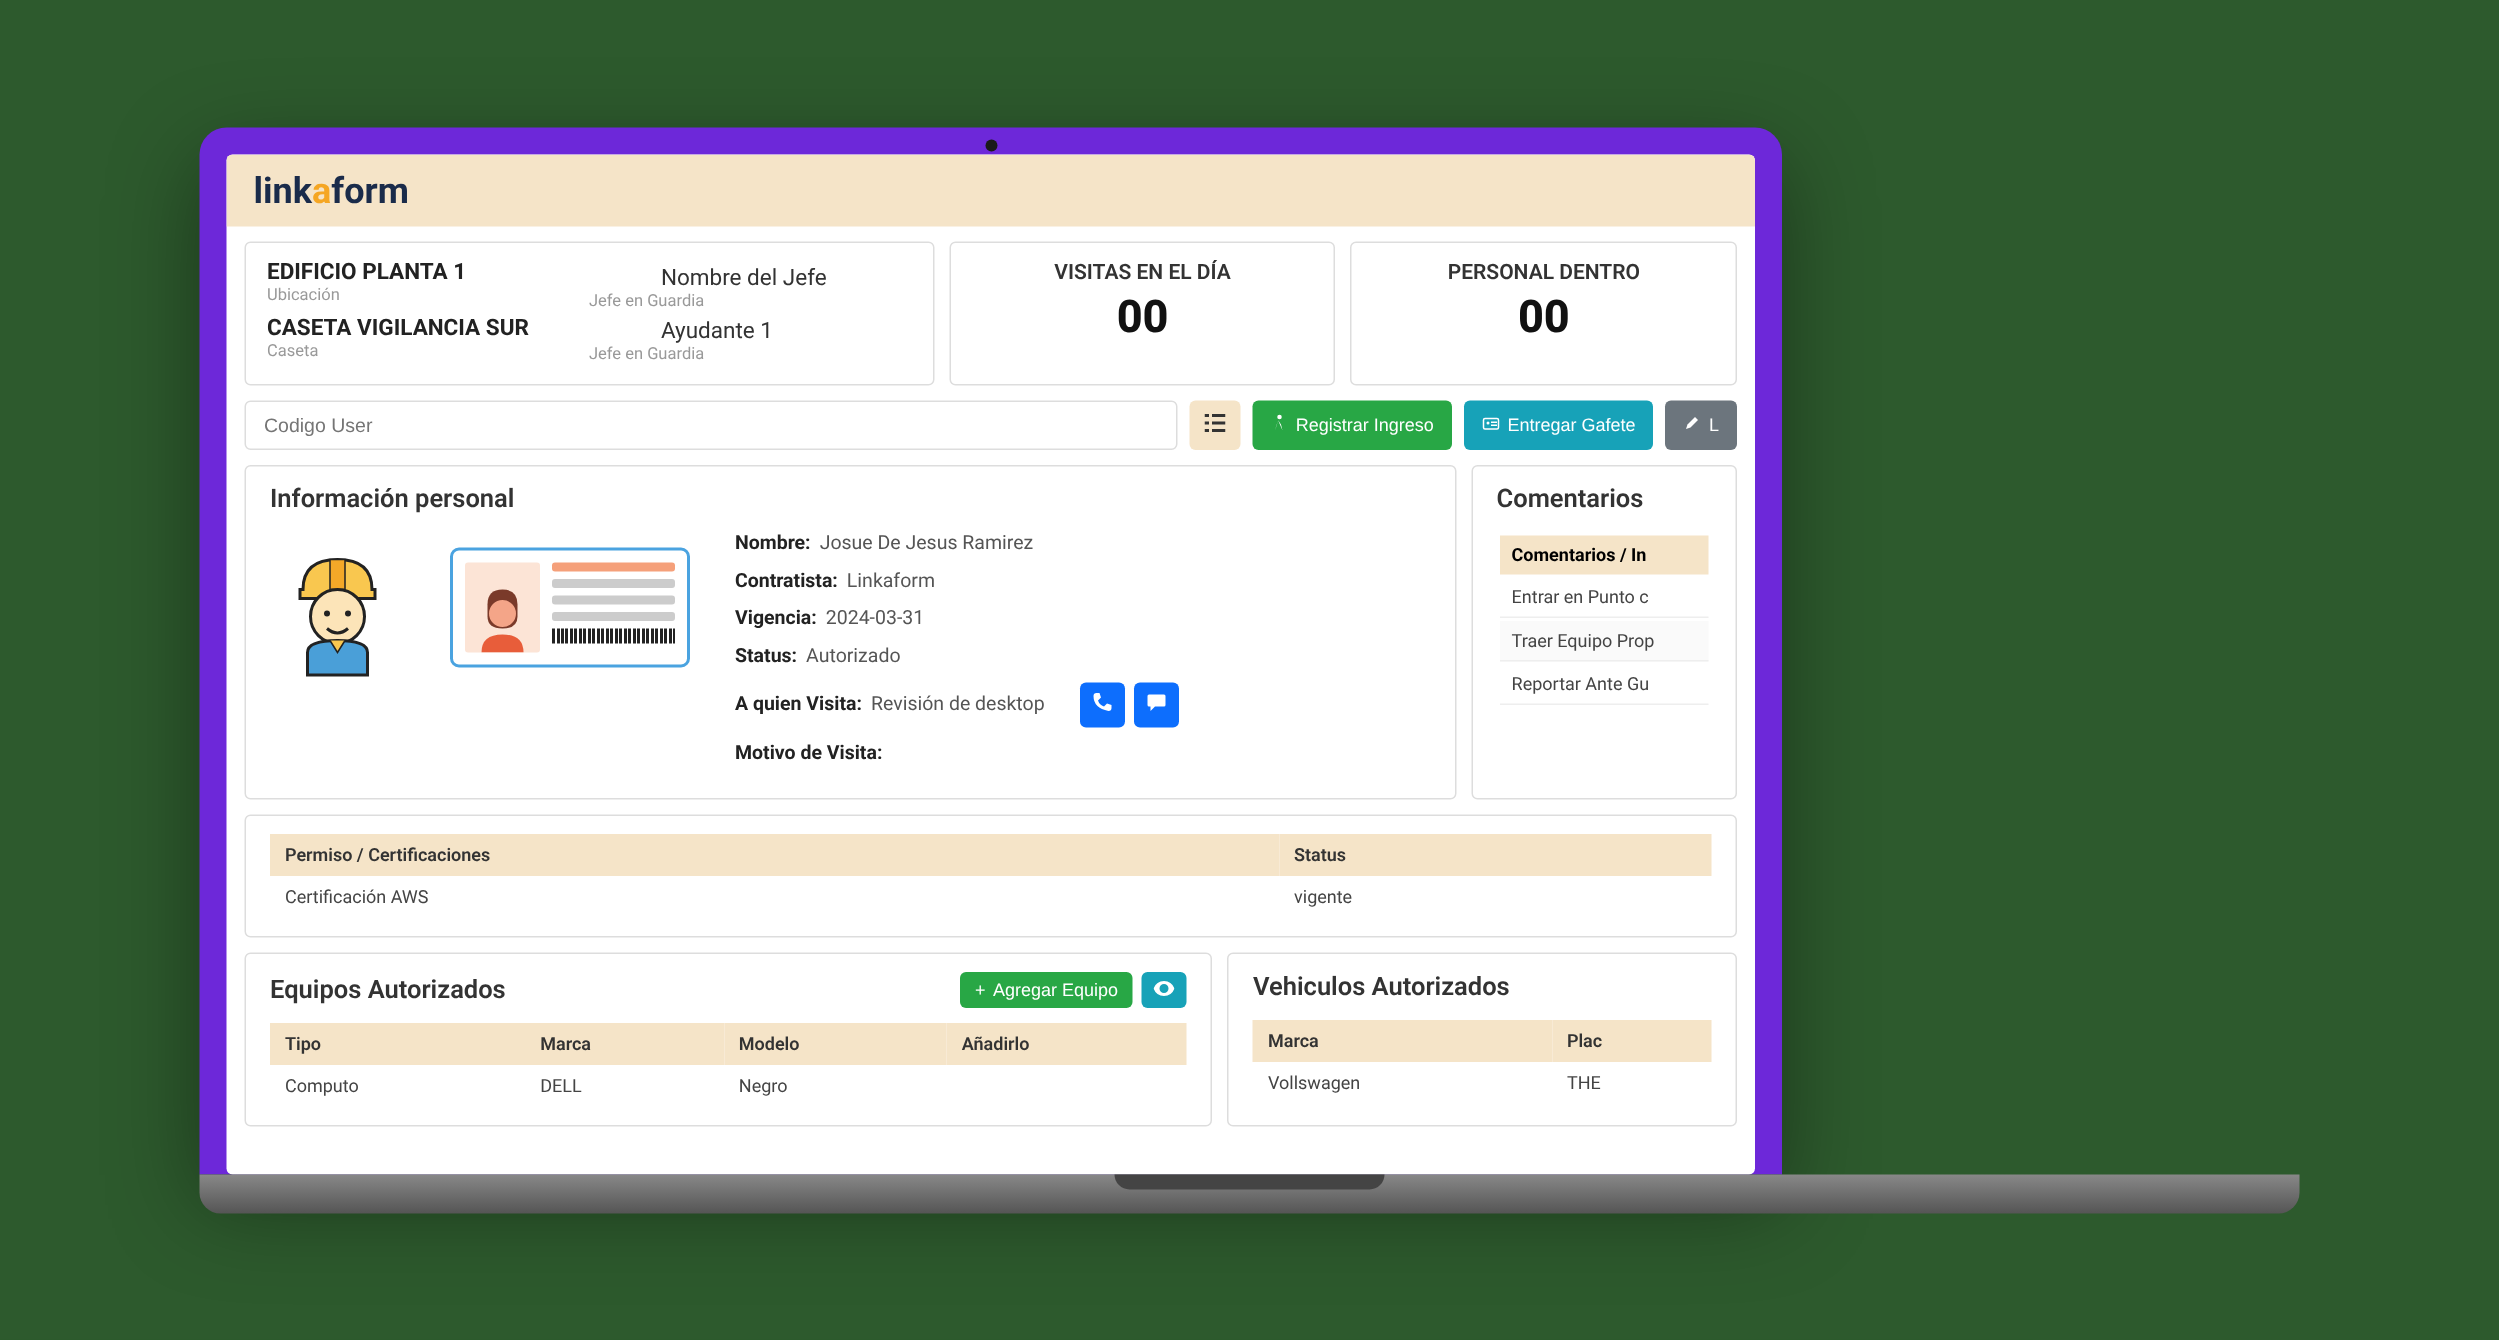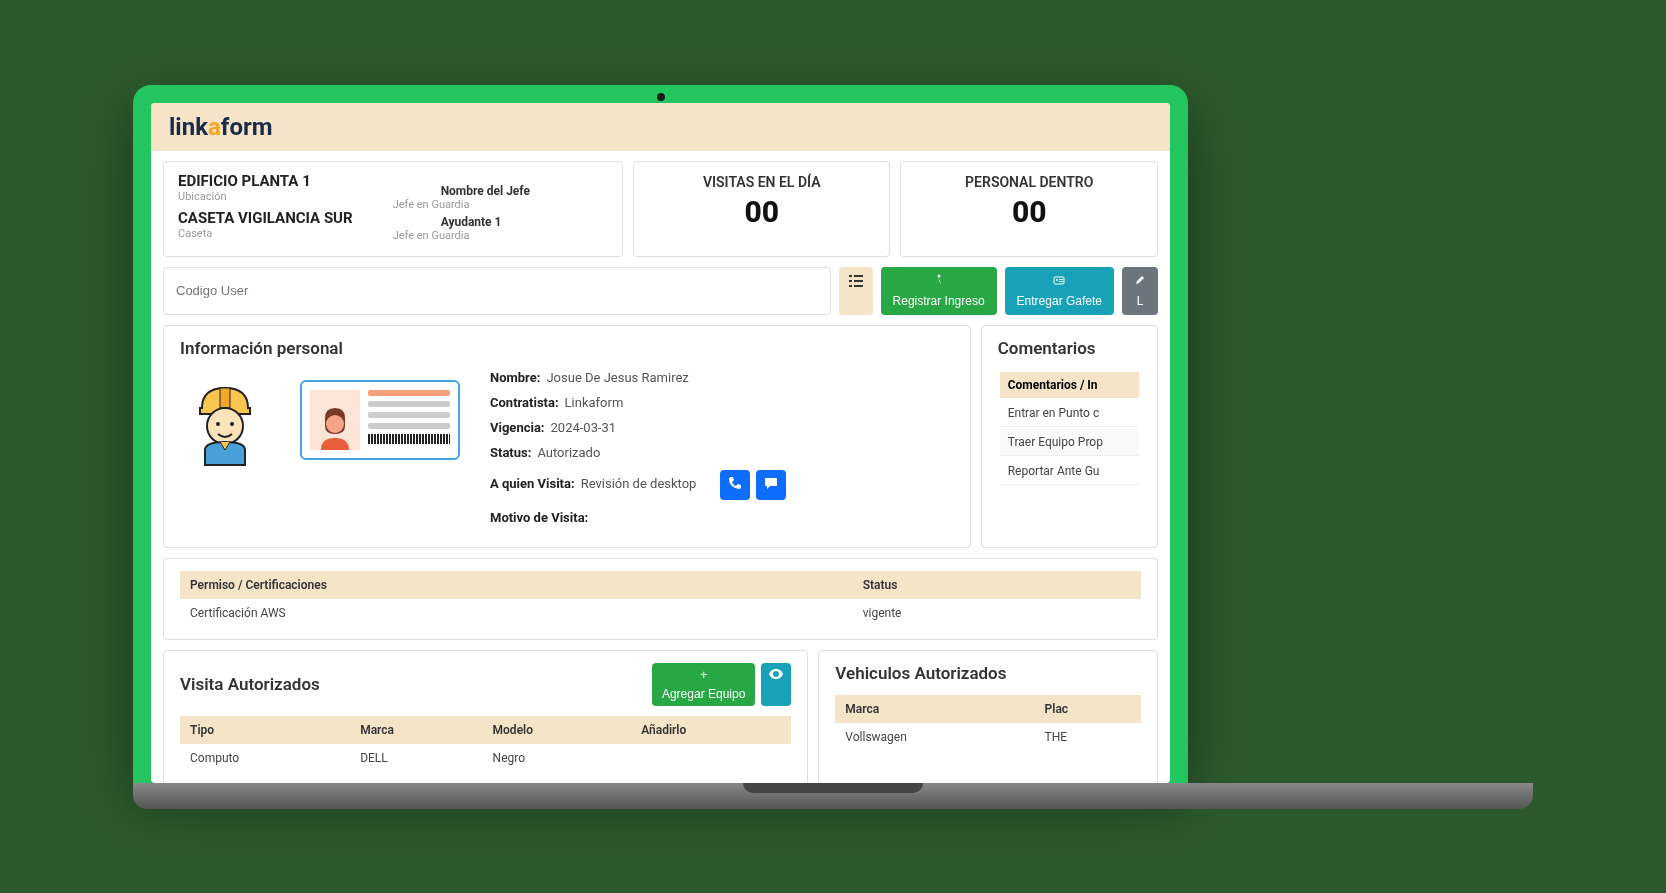--- a/index.html
+++ b/index.html
@@ -7,21 +7,21 @@
   font-family: -apple-system, "Segoe UI", Roboto, Arial, sans-serif;
   background: #2d5a2d;
   display: flex;
   align-items: center;
   justify-content: center;
   min-height: 100vh;
   padding: 20px;
 }
 .laptop {
   width: 1055px;
-  background: #22c55e;
+  background: #6d28d9;
   border-radius: 18px 18px 0 0;
   padding: 18px 18px 0;
   position: relative;
   box-shadow: 0 20px 60px rgba(0,0,0,.4);
 }
 .laptop-camera {
   position: absolute;
   top: 8px; left: 50%;
   transform: translateX(-50%);
   width: 8px; height: 8px;
@@ -67,21 +67,21 @@
 .row { display: flex; gap: 10px; margin-bottom: 10px; }
 .card {
   background: #fff;
   border: 1px solid #ddd;
   border-radius: 4px;
   padding: 10px 14px;
 }
 .header-left { flex: 1.3; display: flex; gap: 40px; align-items: flex-end; }
 .header-block h3 { font-size: 15px; color: #222; font-weight: 700; }
 .header-block .sub { font-size: 11px; color: #999; margin-bottom: 6px; }
-.header-right-block h4 { font-size: 12px; color: #333; font-weight: 700; padding-left: 48px; }
+.header-right-block h4 { font-size: 15px; color: #333; font-weight: 400; padding-left: 48px; }
 .header-right-block .sub { font-size: 11px; color: #999; margin-bottom: 4px; }
 .stat-card {
   flex: 0.7;
   text-align: center;
   padding: 12px;
 }
 .stat-label { font-size: 14px; color: #333; font-weight: 600; margin-bottom: 4px; }
 .stat-value { font-size: 30px; color: #111; font-weight: 800; }
 .search-row { display: flex; gap: 8px; margin-bottom: 10px; align-items: stretch; }
 .search-input {
@@ -96,21 +96,20 @@
   border: none;
   border-radius: 4px;
   padding: 7px 12px;
   font-size: 12px;
   color: #fff;
   cursor: pointer;
   display: inline-flex;
   align-items: center;
   gap: 5px;
   white-space: nowrap;
-  flex-direction: column;
 }
 .btn-icon-only {
   background: #f5e4c8;
   color: #333;
   padding: 7px 10px;
 }
 .btn-green { background: #28a745; }
 .btn-cyan { background: #17a2b8; }
 .btn-gray { background: #6c757d; }
 .main-grid { display: flex; gap: 10px; margin-bottom: 10px; }
@@ -352,21 +351,21 @@
                 <td>vigente</td>
               </tr>
             </tbody>
           </table>
         </div>
       </div>
 
       <div class="bottom-grid">
         <div class="panel bottom-panel-lg">
           <div class="panel-header-row">
-            <div class="panel-title" style="margin:0">Visita Autorizados</div>
+            <div class="panel-title" style="margin:0">Equipos Autorizados</div>
             <div style="display:flex;gap:6px">
               <button class="btn btn-green btn-sm">
                 <span>+</span>
                 <span>Agregar Equipo</span>
               </button>
               <button class="btn btn-blue-icon btn-sm">
                 <span><svg width="14" height="10" viewBox="0 0 14 10" fill="#fff">
                         <path d="M7 0 Q12 0 14 5 Q12 10 7 10 Q2 10 0 5 Q2 0 7 0 Z M7 2 A3 3 0 1 0 7 8 A3 3 0 1 0 7 2"></path>
                       </svg></span>
               </button>

